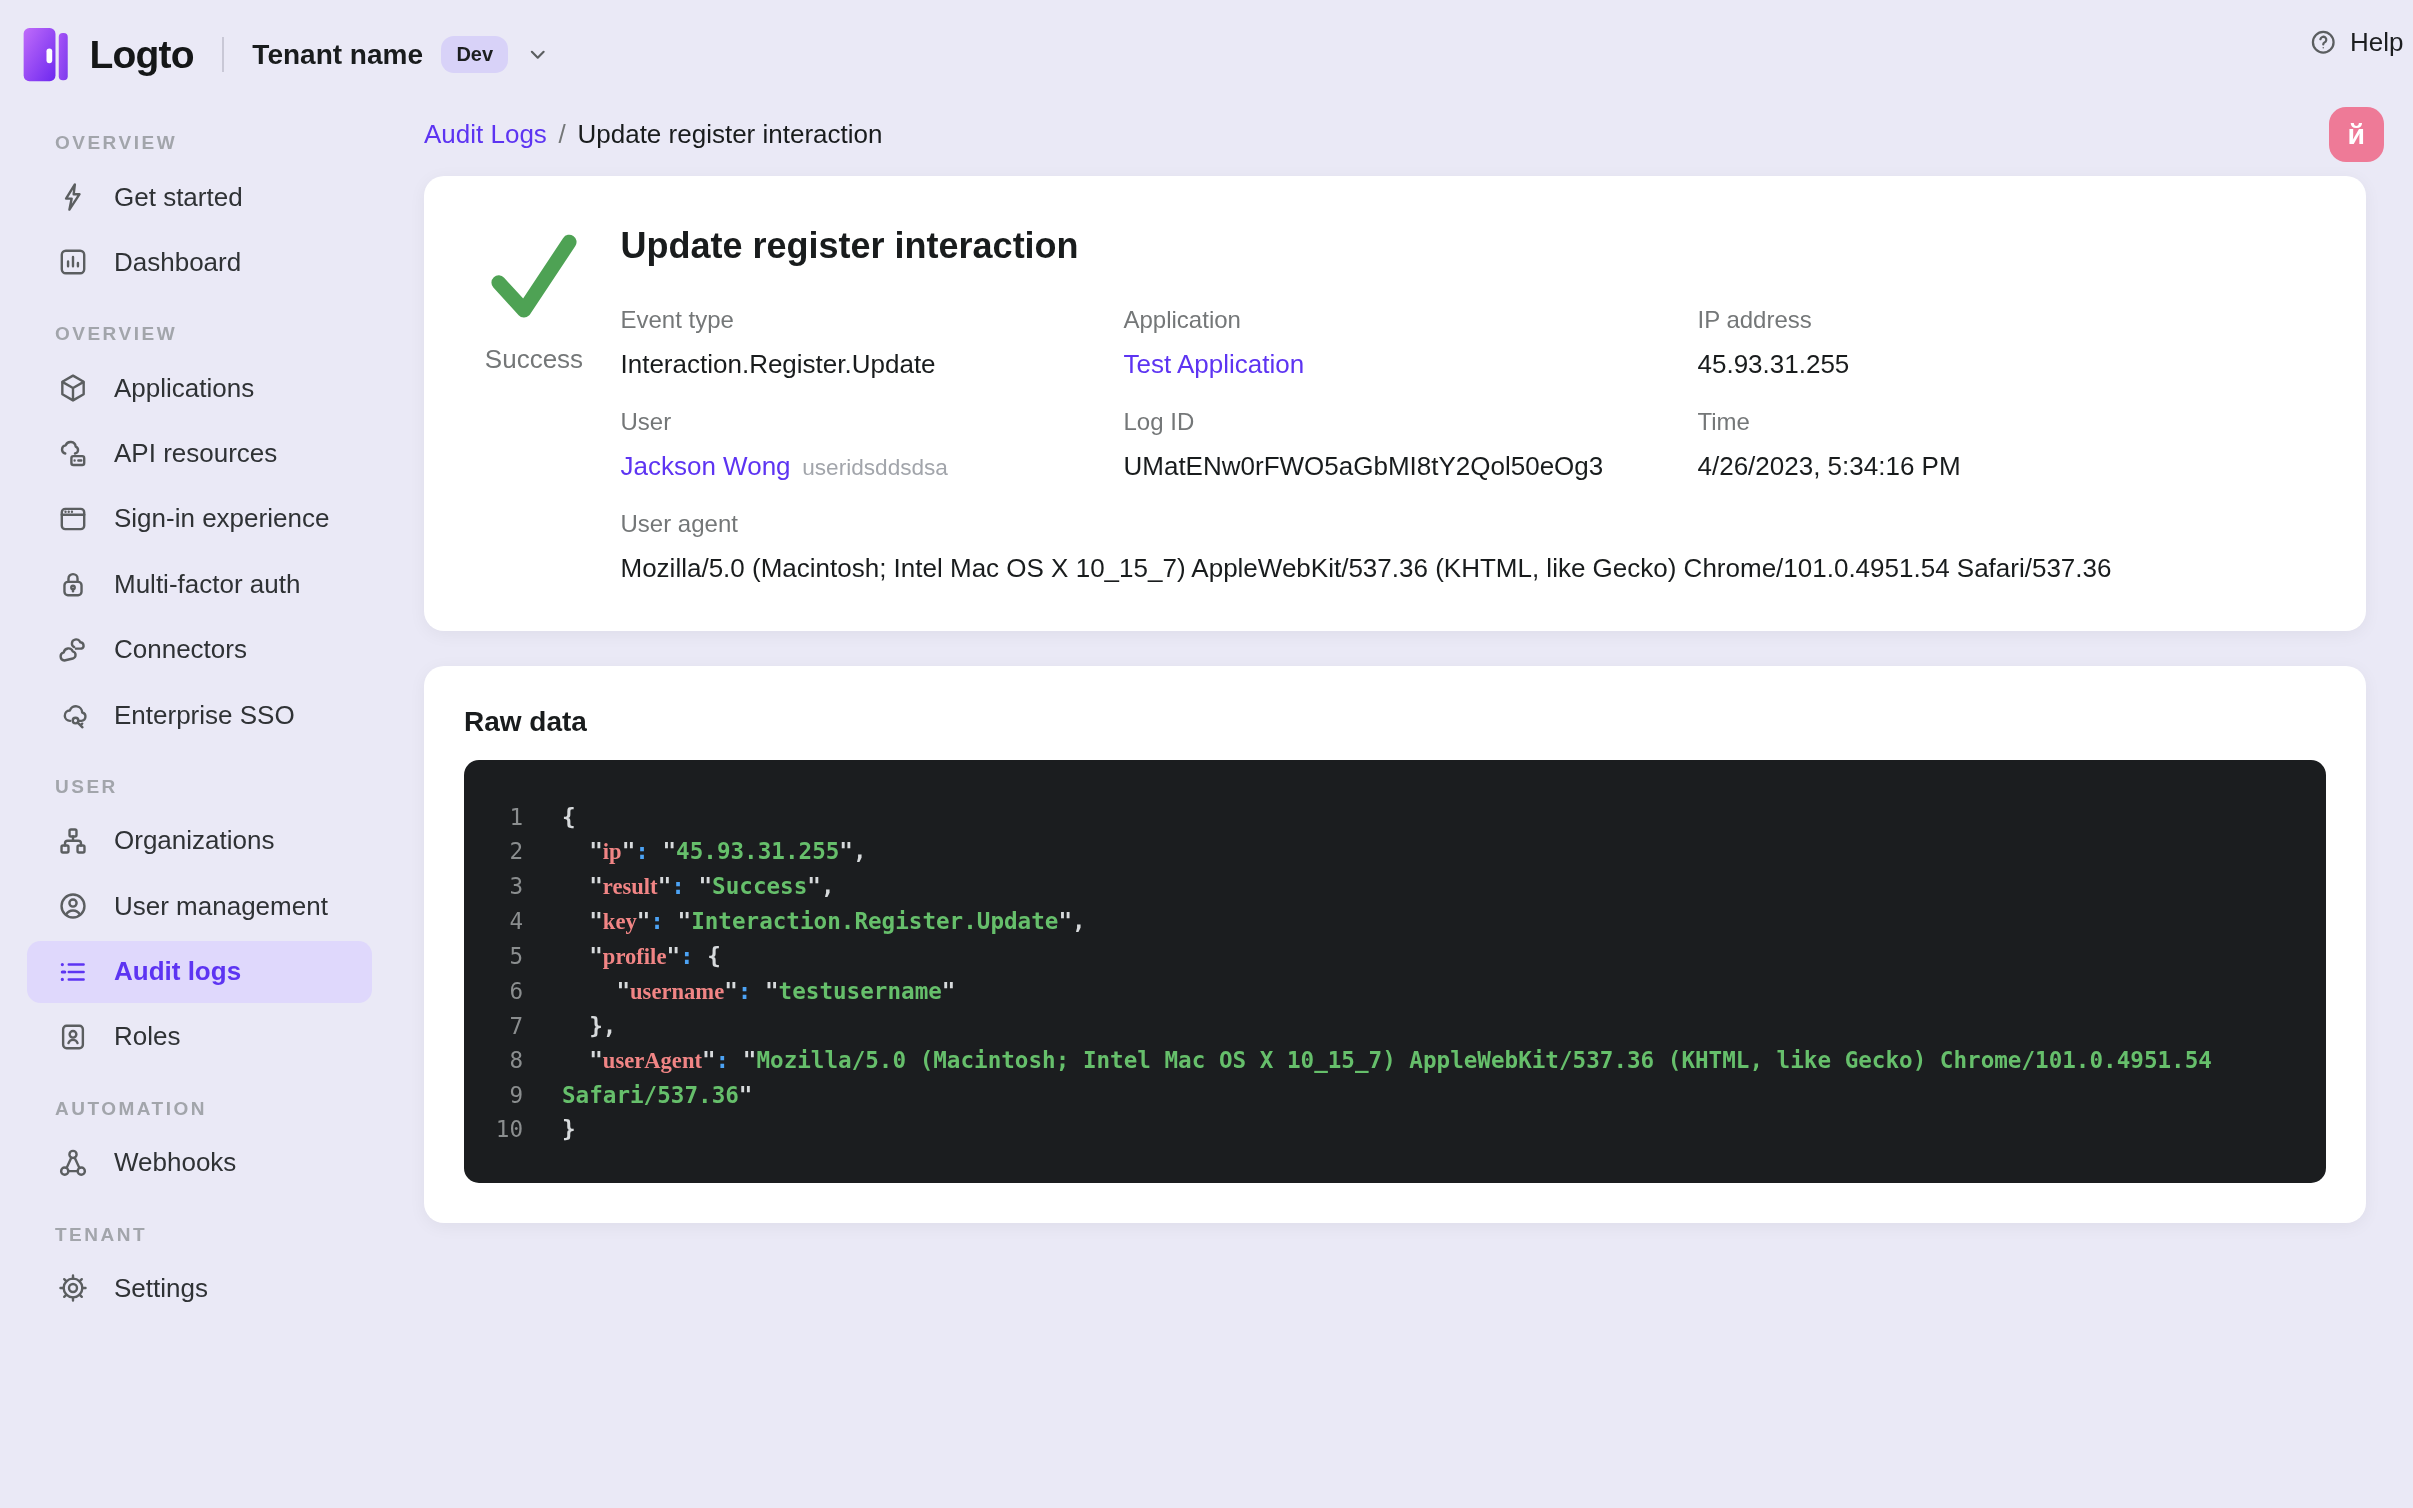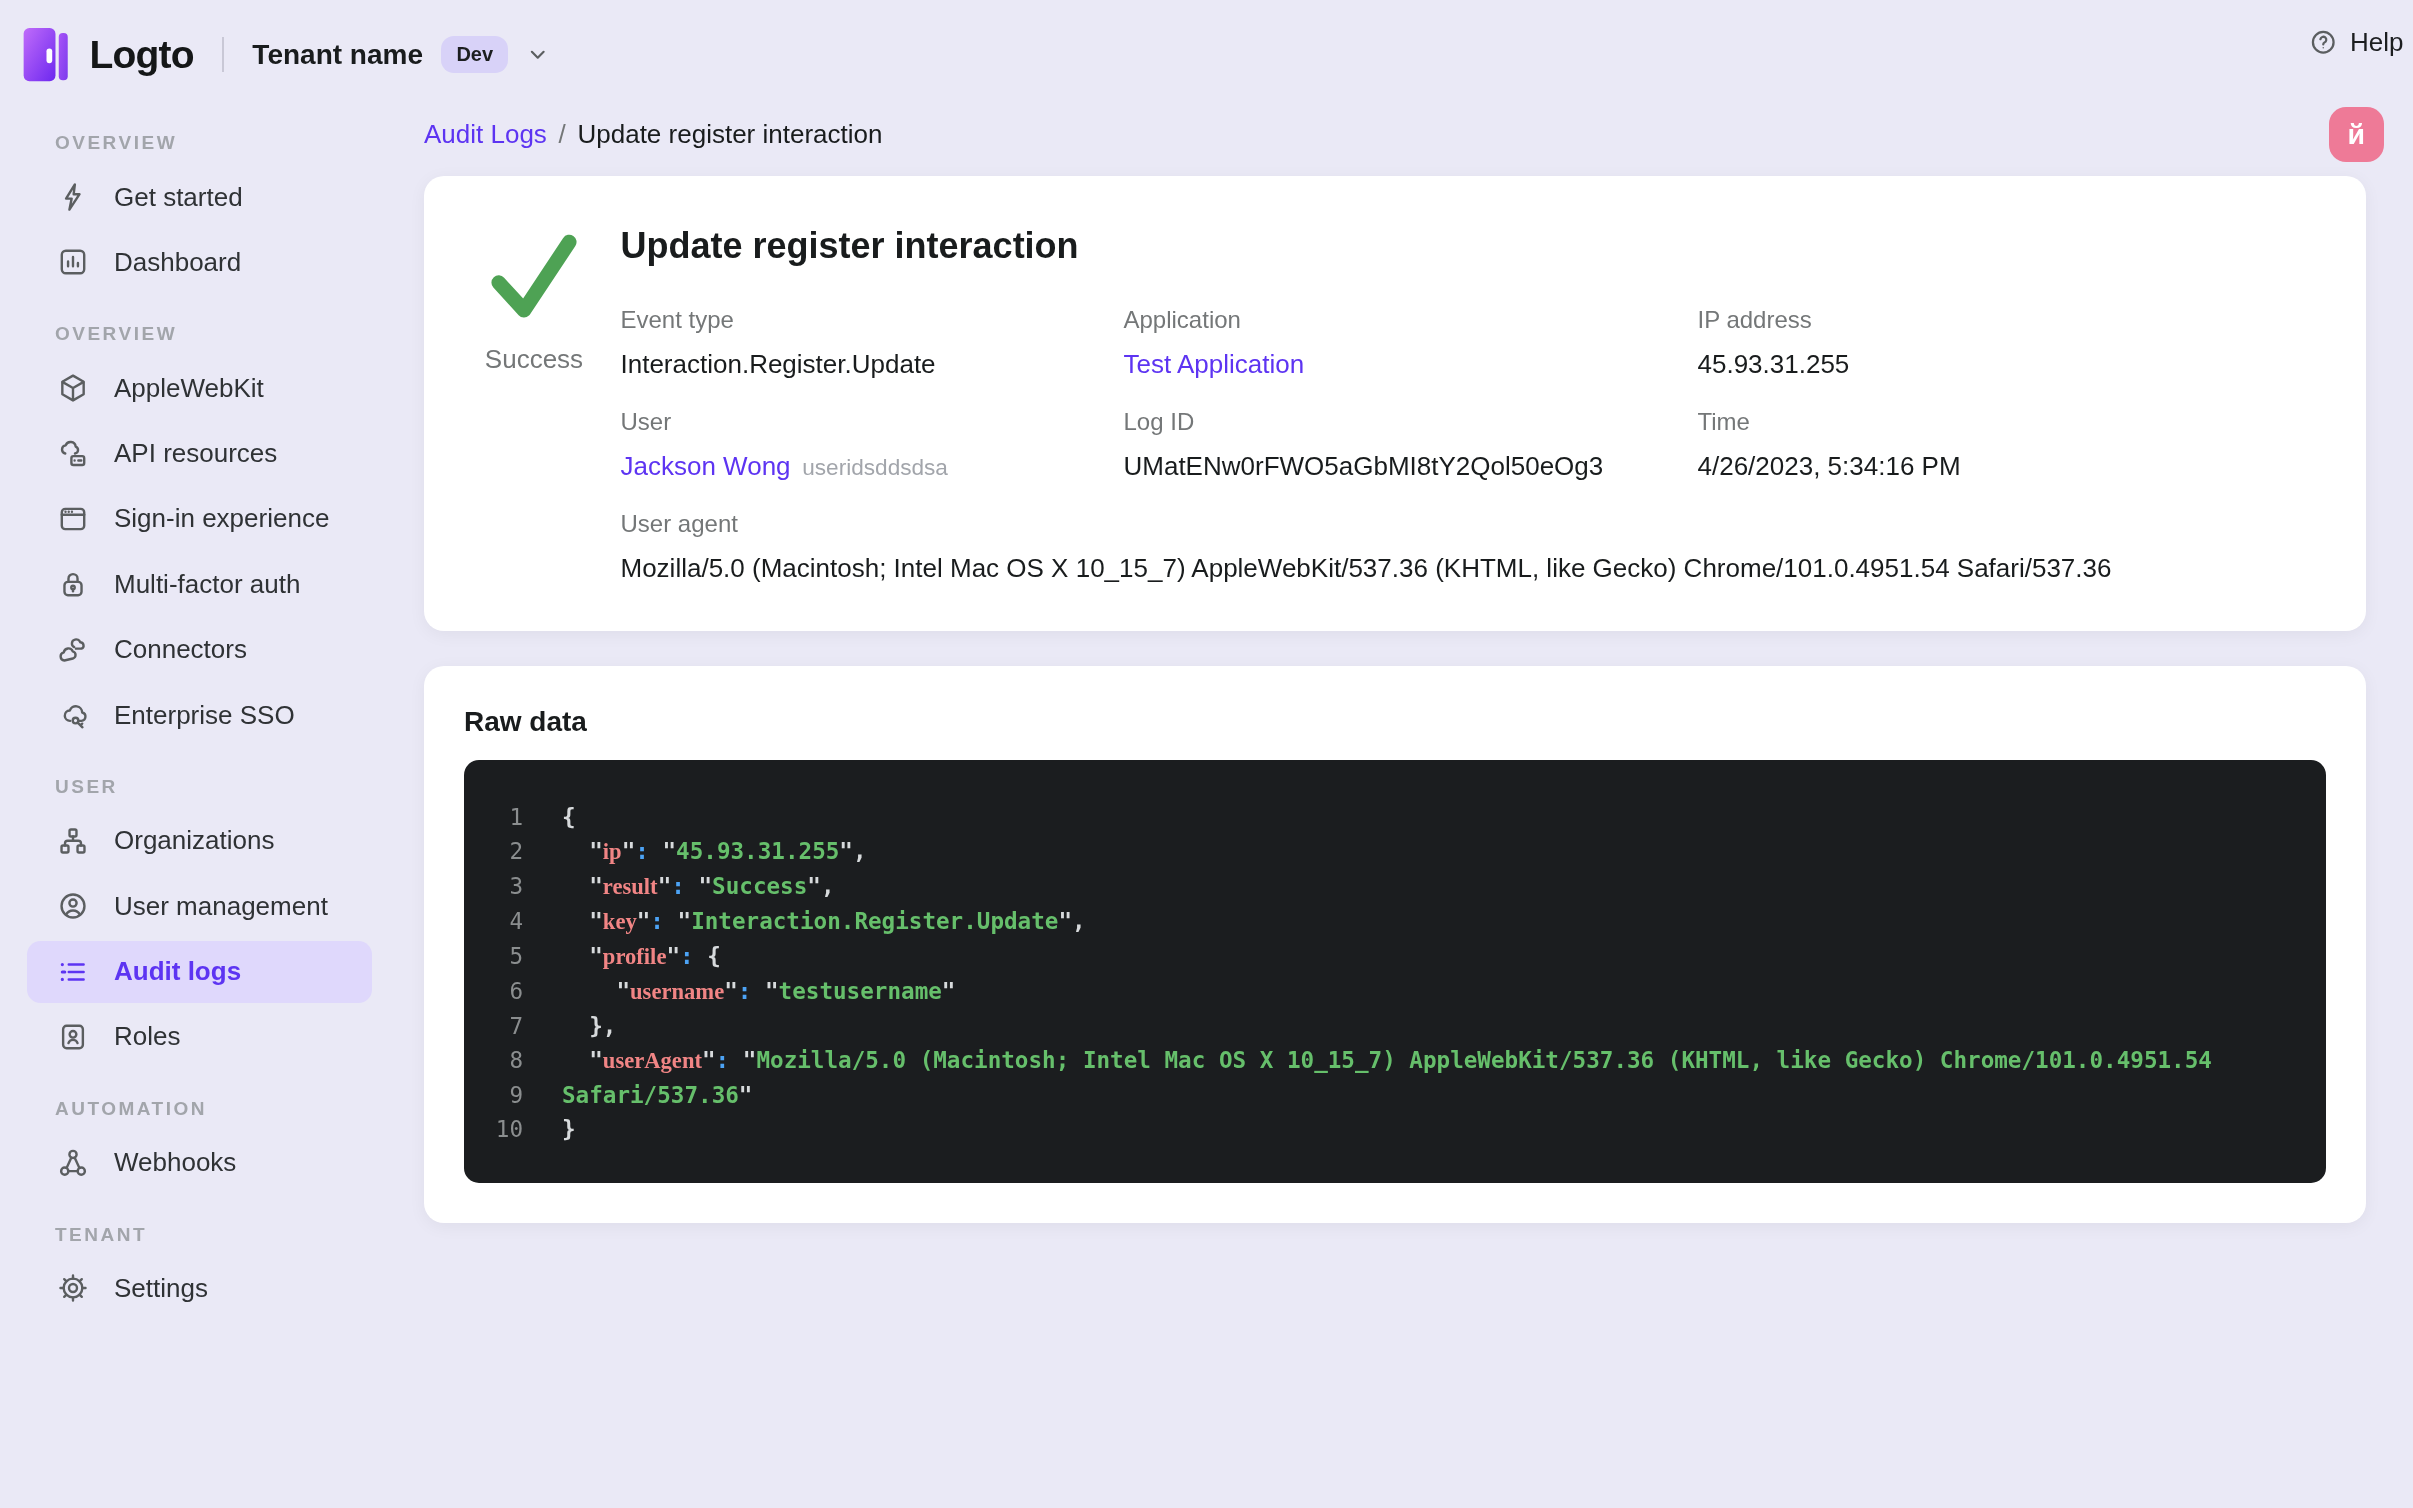--- a/index.html
+++ b/index.html
@@ -176,21 +176,21 @@
     </div>
     <div class="nav-section">
       <div class="nav-label">OVERVIEW</div>
       <div class="nav-item">
         <span class="nav-icon">
           <svg viewBox="0 0 24 24" fill="none" stroke="currentColor" stroke-width="1.8" stroke-linecap="round" stroke-linejoin="round">
             <path d="M12 2.7l8 4.6v9.4l-8 4.6-8-4.6V7.3z"></path>
             <path d="M4.3 7.6 12 12l7.7-4.4M12 12v9"></path>
           </svg>
         </span>
-        <span class="nav-text">AppleWebKit</span>
+        <span class="nav-text">Applications</span>
       </div>
       <div class="nav-item">
         <span class="nav-icon">
           <svg viewBox="0 0 24 24" fill="none" stroke="currentColor" stroke-width="1.8" stroke-linecap="round" stroke-linejoin="round">
             <path d="M6.2 11.6a3.1 3.1 0 0 1 .3-6.1 3.9 3.9 0 0 1 7.5.9 2.7 2.7 0 0 1-.5 5.2"></path>
             <rect x="10.8" y="13.6" width="9.6" height="6.6" rx="1.5"></rect>
             <path d="M13.2 16.9h.01M16 16.9h2.2"></path>
           </svg>
         </span>
         <span class="nav-text">API resources</span>

